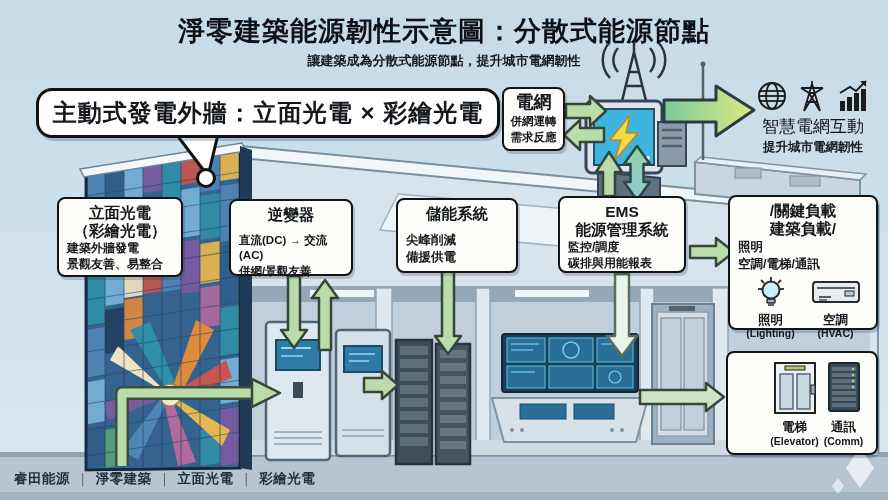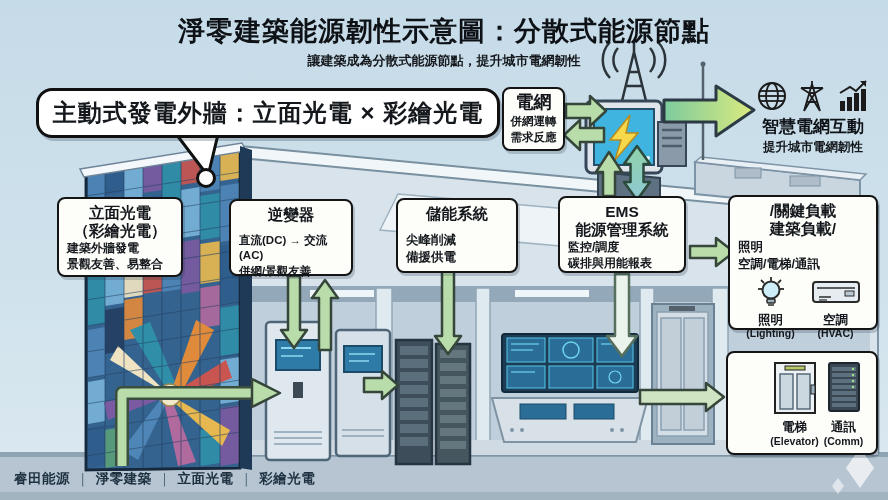--- a/index.html
+++ b/index.html
@@ -29,21 +29,21 @@
   .ems-box{left:558px;top:196px;width:128px;height:77px;}
   .ems-box .l{font-size:12px;}
   .loads-box{left:728px;top:195px;width:150px;height:135px;}
   .critical-box{left:726px;top:351px;width:152px;height:104px;padding-left:42px;}
   .cellrow{display:flex;justify-content:space-around;align-items:flex-end;margin-top:3px;}
   .cell{text-align:center;flex:1;}
   .ic-label{font-size:12.5px;font-weight:800;line-height:1.1;margin-top:2px;}
   .ic-sub{font-size:10.5px;font-weight:600;line-height:1.15;}
   .smartgrid{position:absolute;left:742px;top:80px;width:142px;text-align:center;}
   .sg-icons{display:flex;justify-content:center;gap:7px;align-items:flex-end;}
-  .sg-title{font-size:17px;font-weight:700;margin-top:3px;color:#0e1216;}
+  .sg-title{font-size:17px;font-weight:400;margin-top:3px;color:#0e1216;}
   .sg-sub{font-size:12.5px;font-weight:700;margin-top:1px;}
   .footer{position:absolute;left:14px;top:470px;font-size:13.5px;font-weight:700;
     color:#1d3040;letter-spacing:.5px;}
   .footer .sep{margin:0 6px;color:#3d566d;font-weight:400;}
 </style>
 </head>
 <body>
 
 <div class="canvas">
 

